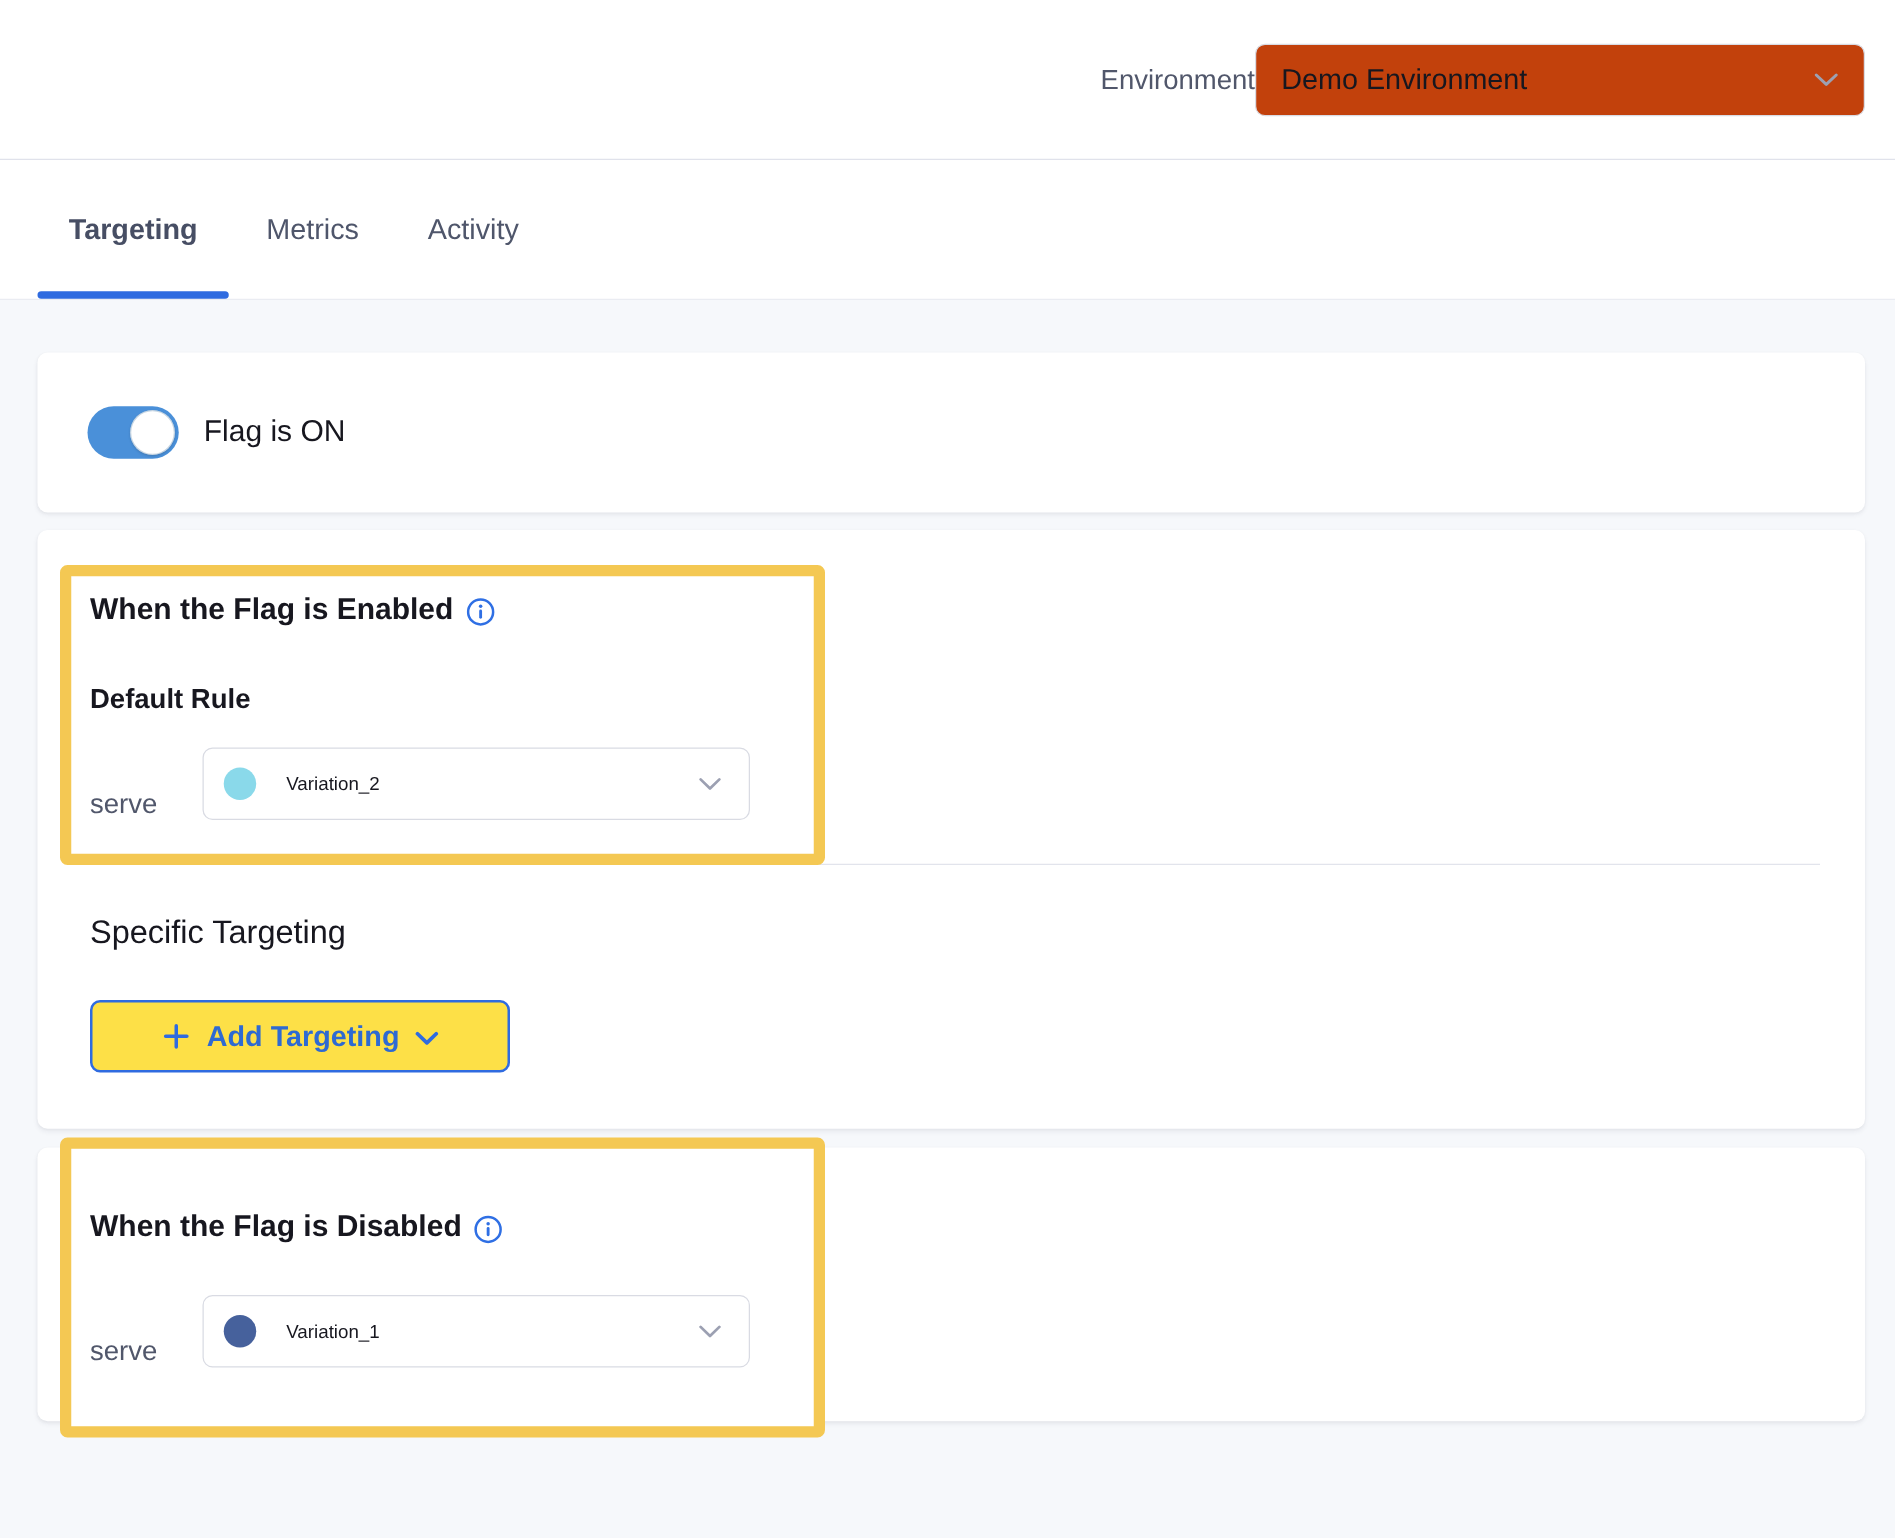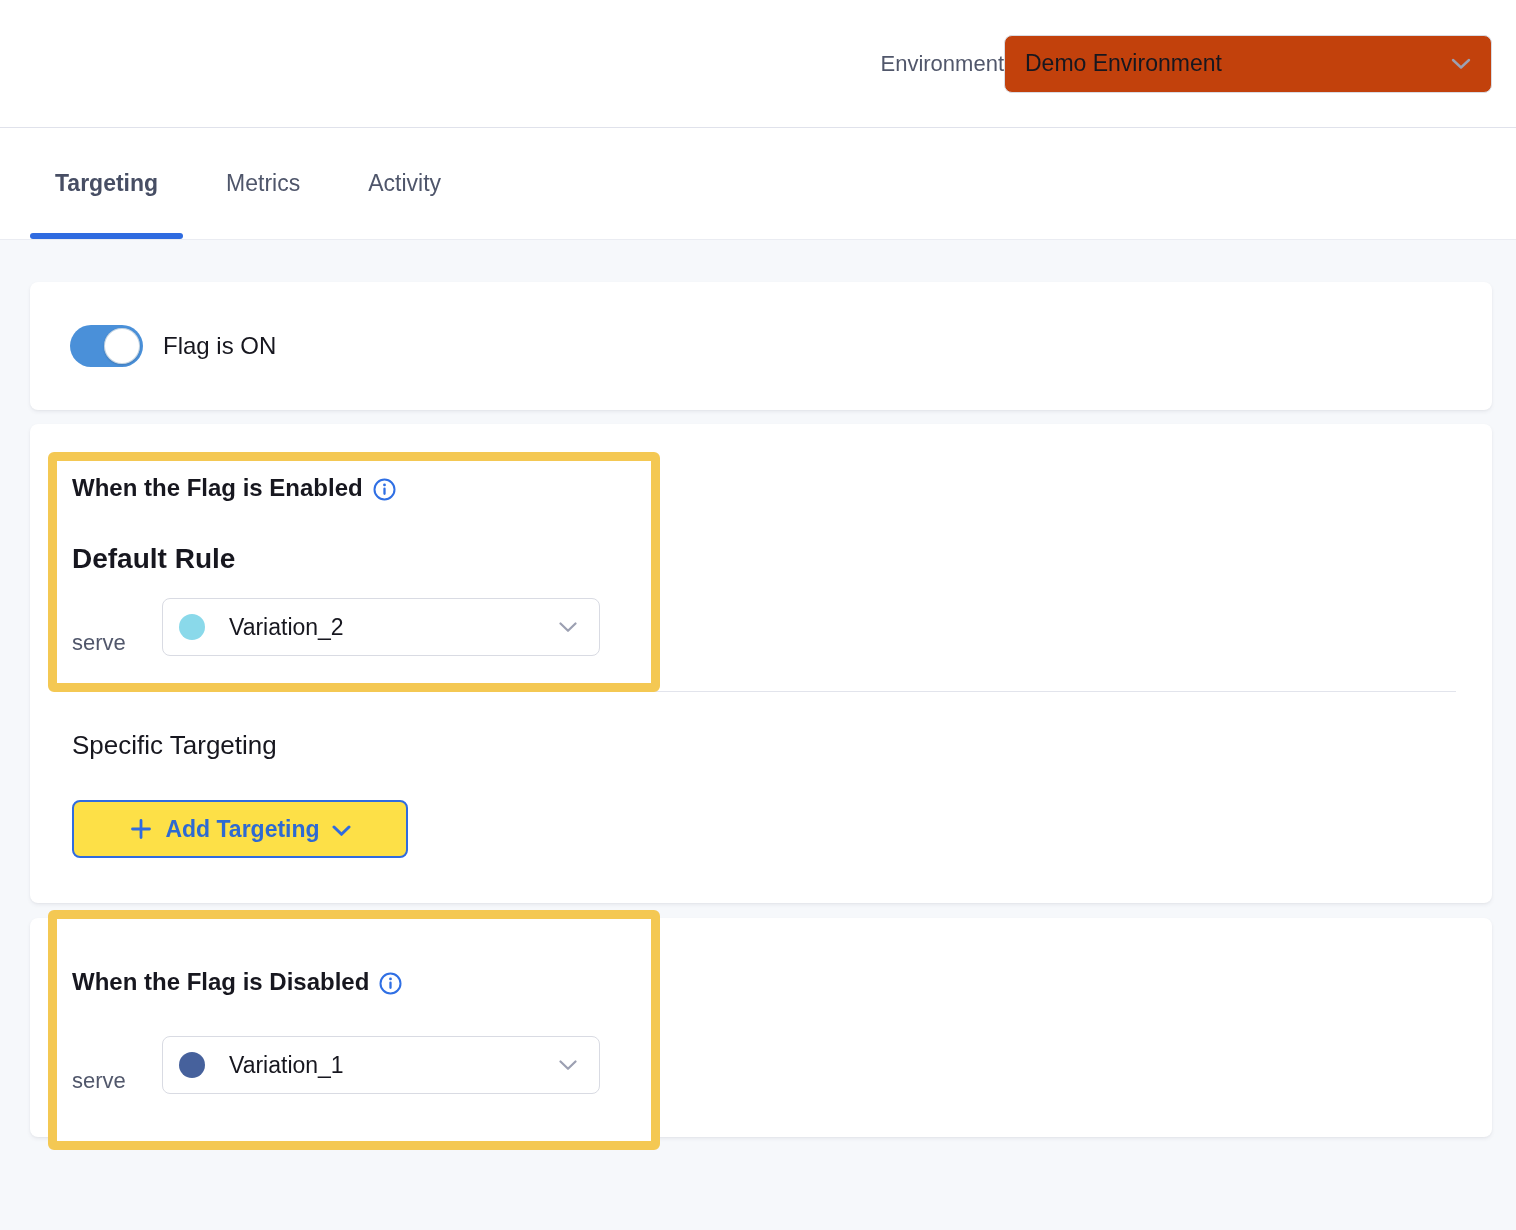--- a/index.html
+++ b/index.html
@@ -31,21 +31,21 @@
     width:488px;height:58px;background:#c2410c;border:1px solid var(--border-gray);
     border-radius:8px;display:flex;align-items:center;padding:0 20px;
     cursor:pointer;
     justify-content:space-between;
   }
   .env-select .value{font-size:23px;color:var(--text-dark);flex:1;}
 
   
   .tabbar{
     height:112px;background:#fff;border-bottom:1px solid #EAECF2;
-    display:flex;align-items:stretch;padding-left:30px;gap:18px;
+    display:flex;align-items:stretch;padding-left:30px;gap:5px;
   }
   .tab{
     position:relative;display:flex;align-items:center;justify-content:center;
     padding:0 25px;font-size:23px;color:#4F566B;cursor:pointer;
   }
   .tab.active{font-weight:700;color:#474E64;}
   .tab .underline{
     display:none;position:absolute;left:0;right:0;bottom:0;height:6px;
     border-radius:4px;background:var(--accent-blue);
   }
@@ -83,29 +83,29 @@
   }
   .highlight-enabled{
     position:relative;z-index:1;margin-left:18px;width:612px;height:240px;
     padding:12px 0 0 15px;top:28px;
   }
   .section-title{
     font-size:24px;font-weight:700;color:var(--text-dark);line-height:30px;
     display:flex;align-items:center;gap:10px;
   }
   .info-icon{flex:0 0 auto;display:inline-flex;margin-top:2px;}
-  .sub-title{font-size:28px;font-weight:700;color:var(--text-dark);margin-top:43px;line-height:26px;}
+  .sub-title{font-size:22px;font-weight:700;color:var(--text-dark);margin-top:43px;line-height:26px;}
   .serve-row{display:flex;align-items:flex-end;margin-top:26px;}
   .serve-label{font-size:22px;color:var(--text-slate);width:90px;}
   .select{
     width:438px;height:58px;border:1px solid var(--border-gray);border-radius:8px;
     background:#fff;display:flex;align-items:center;padding:0 22px 0 16px;cursor:pointer;
   }
   .variation-dot{width:26px;height:26px;border-radius:50%;flex:0 0 auto;}
-  .select .value{font-size:23px;color:var(--text-dark);margin-left:24px;flex:1;}
+  .select .value{font-size:15px;color:var(--text-dark);margin-left:24px;flex:1;}
 
   .specific-title{
     font-size:26px;font-weight:400;color:var(--text-dark);
     margin:68px 0 0 42px;line-height:26px;
   }
   .add-targeting{
     margin:42px 0 0 42px;width:336px;height:58px;background:#fde047;
     border:2px solid var(--accent-blue);border-radius:8px;
     display:flex;align-items:center;justify-content:center;gap:12px;
     font-family:inherit;font-size:23px;font-weight:700;color:#2E6AD2;cursor:pointer;

